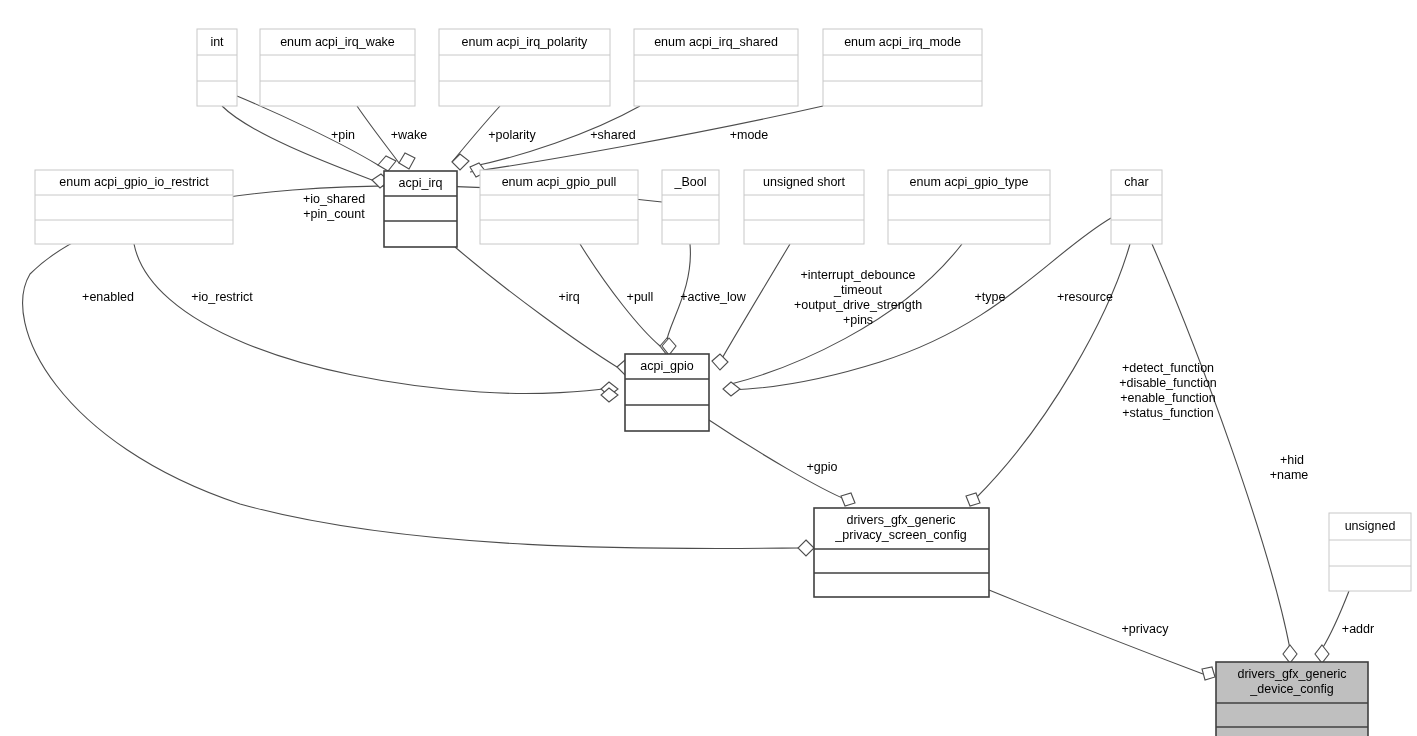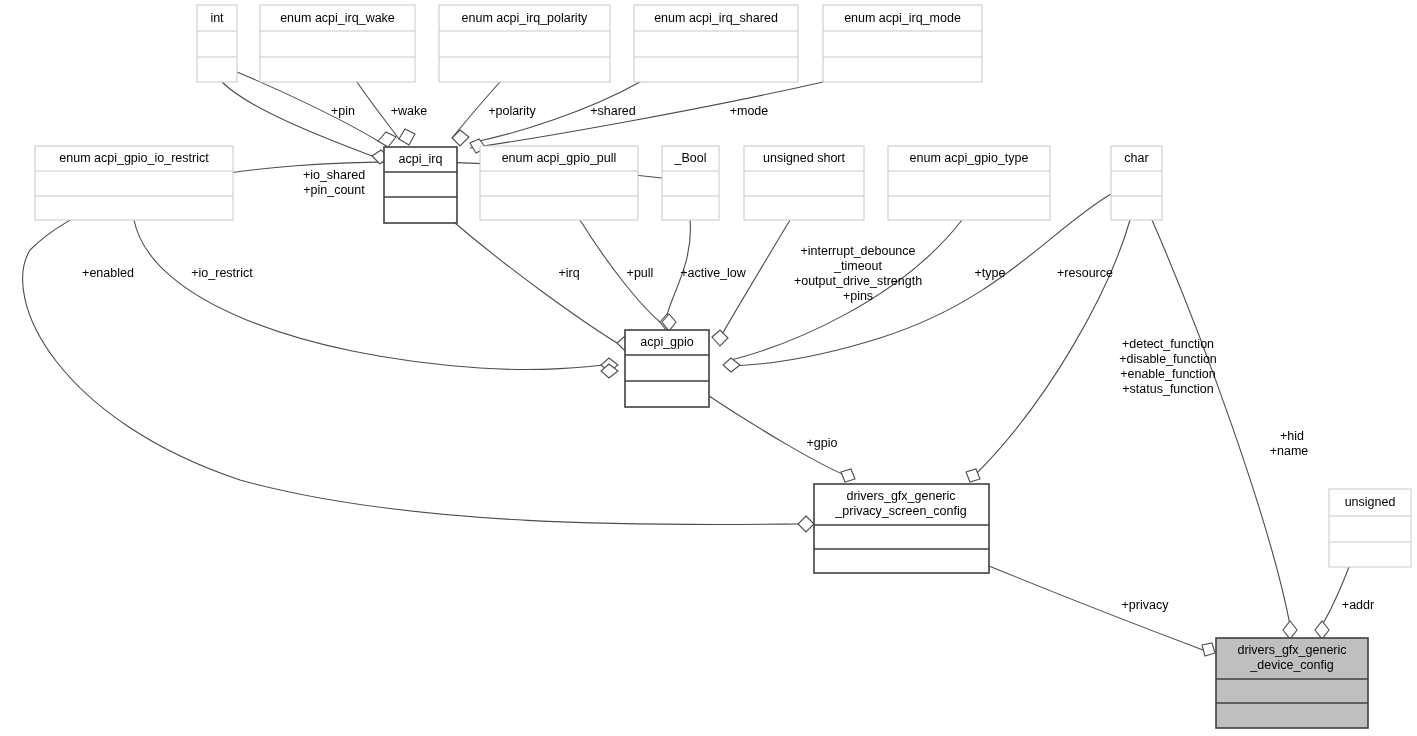--- a/index.html
+++ b/index.html
@@ -10,20 +10,21 @@
   body {
     width: 1417px;
     height: 736px;
     font-family: "Liberation Sans", sans-serif;
     overflow: hidden;
   }
   #diagram-root {
     position: relative;
     width: 1417px;
     height: 664px;
+    margin-top: 24px;
   }
   svg#uml-svg {
     display: block;
     width: 1417px;
     height: 736px;
   }
   .node-box-light {
     fill: #ffffff;
     stroke: #c8c8c8;
     stroke-width: 1;

